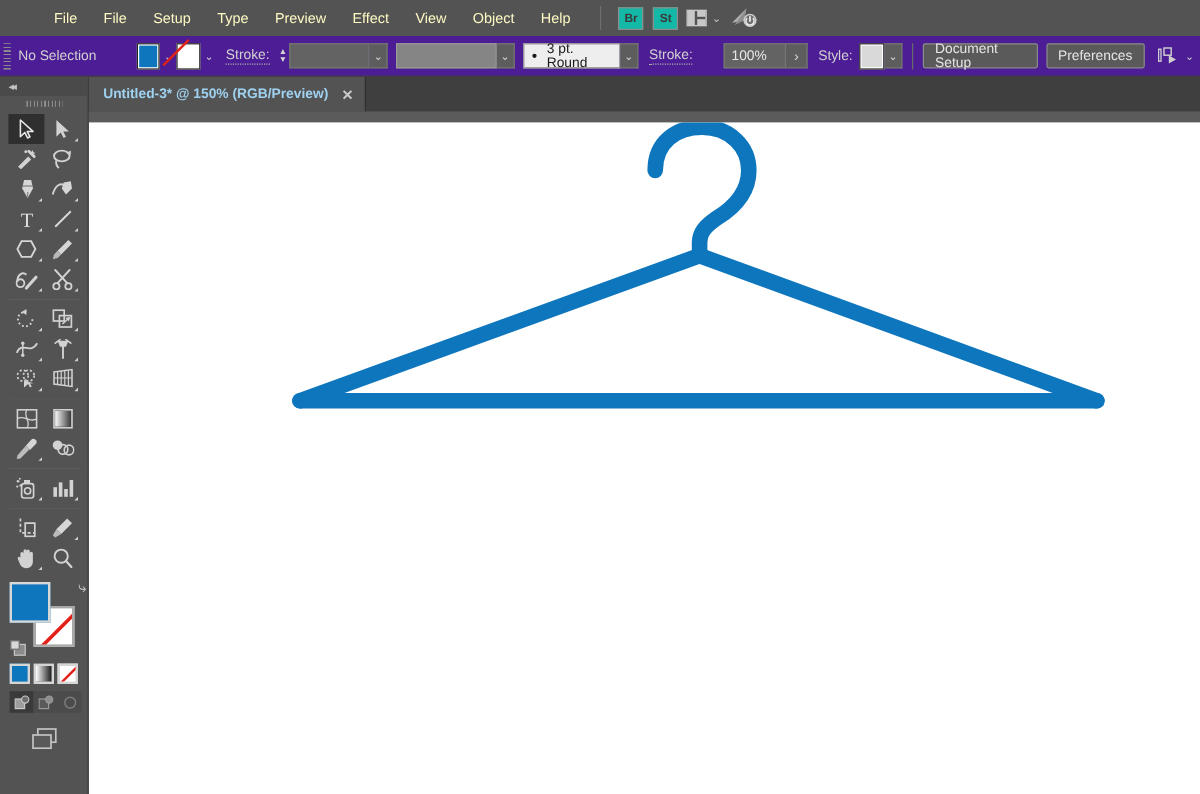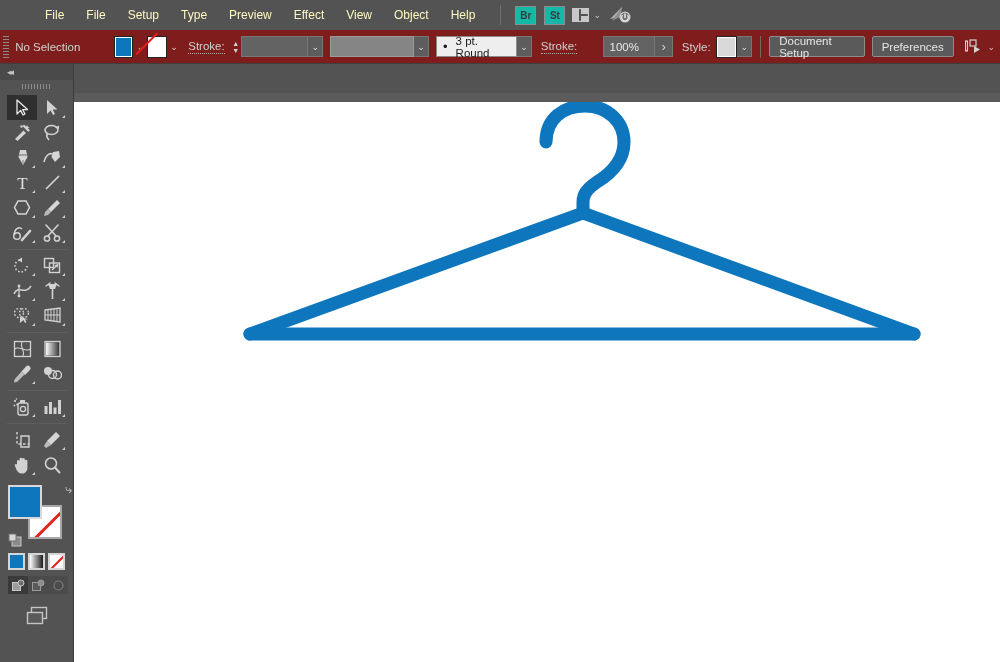--- a/index.html
+++ b/index.html
@@ -39,21 +39,21 @@
     font-size: 10px; font-weight: bold;
     display: flex; align-items: center; justify-content: center;
     border: 1px solid #8d8d8d; cursor: default;
   }
   .mb-icon { margin: 0 3px; display: flex; align-items: center; cursor: default; }
   .chev { color: #c8c8c8; font-size: 9px; margin: 0 5px 0 1px; }
 
   
   .controlbar {
     position: absolute; left: 0; top: 30px; width: 1000px; height: 34px;
-    background: #7f1d1d;
+    background: #4c1d95;
     border-bottom: 1px solid #3f3f3f;
     display: flex; align-items: center;
   }
   .grip {
     width: 7px; height: 22px; margin: 0 6px 0 3px;
     background-image: repeating-linear-gradient(to bottom,
       #8a8a8a 0px, #8a8a8a 1px, transparent 1px, transparent 3px);
   }
   .cb-label { color: #d0d0d0; font-size: 11.5px; white-space: nowrap; }
   .cb-label-link {
@@ -313,20 +313,26 @@
     <div class="mb-icon">
       <svg width="18" height="15" viewBox="0 0 18 15">
         <rect x="0.5" y="2" width="2" height="10" fill="none" stroke="#d0d0d0" stroke-width="1.1"></rect>
         <rect x="5" y="1" width="6" height="6" fill="none" stroke="#d0d0d0" stroke-width="1.2"></rect>
         <path d="M9 7 L9 14 L15 10.5 Z" fill="#d0d0d0"></path>
       </svg>
     </div>
     <div class="chev">⌄</div>
   </div>
 
+  <div class="tabbar">
+    <div class="doctab">
+      <span>Untitled-3* @ 150% (RGB/Preview)</span>
+      <span class="tab-close">✕</span>
+    </div>
+  </div>
 
   <div class="toolbar">
     <div class="tb-head">
       <span class="tb-collapse">◂◂</span>
     </div>
     <div class="tb-grab">
         <i></i>
       </div>
 
     <div class="tools">

